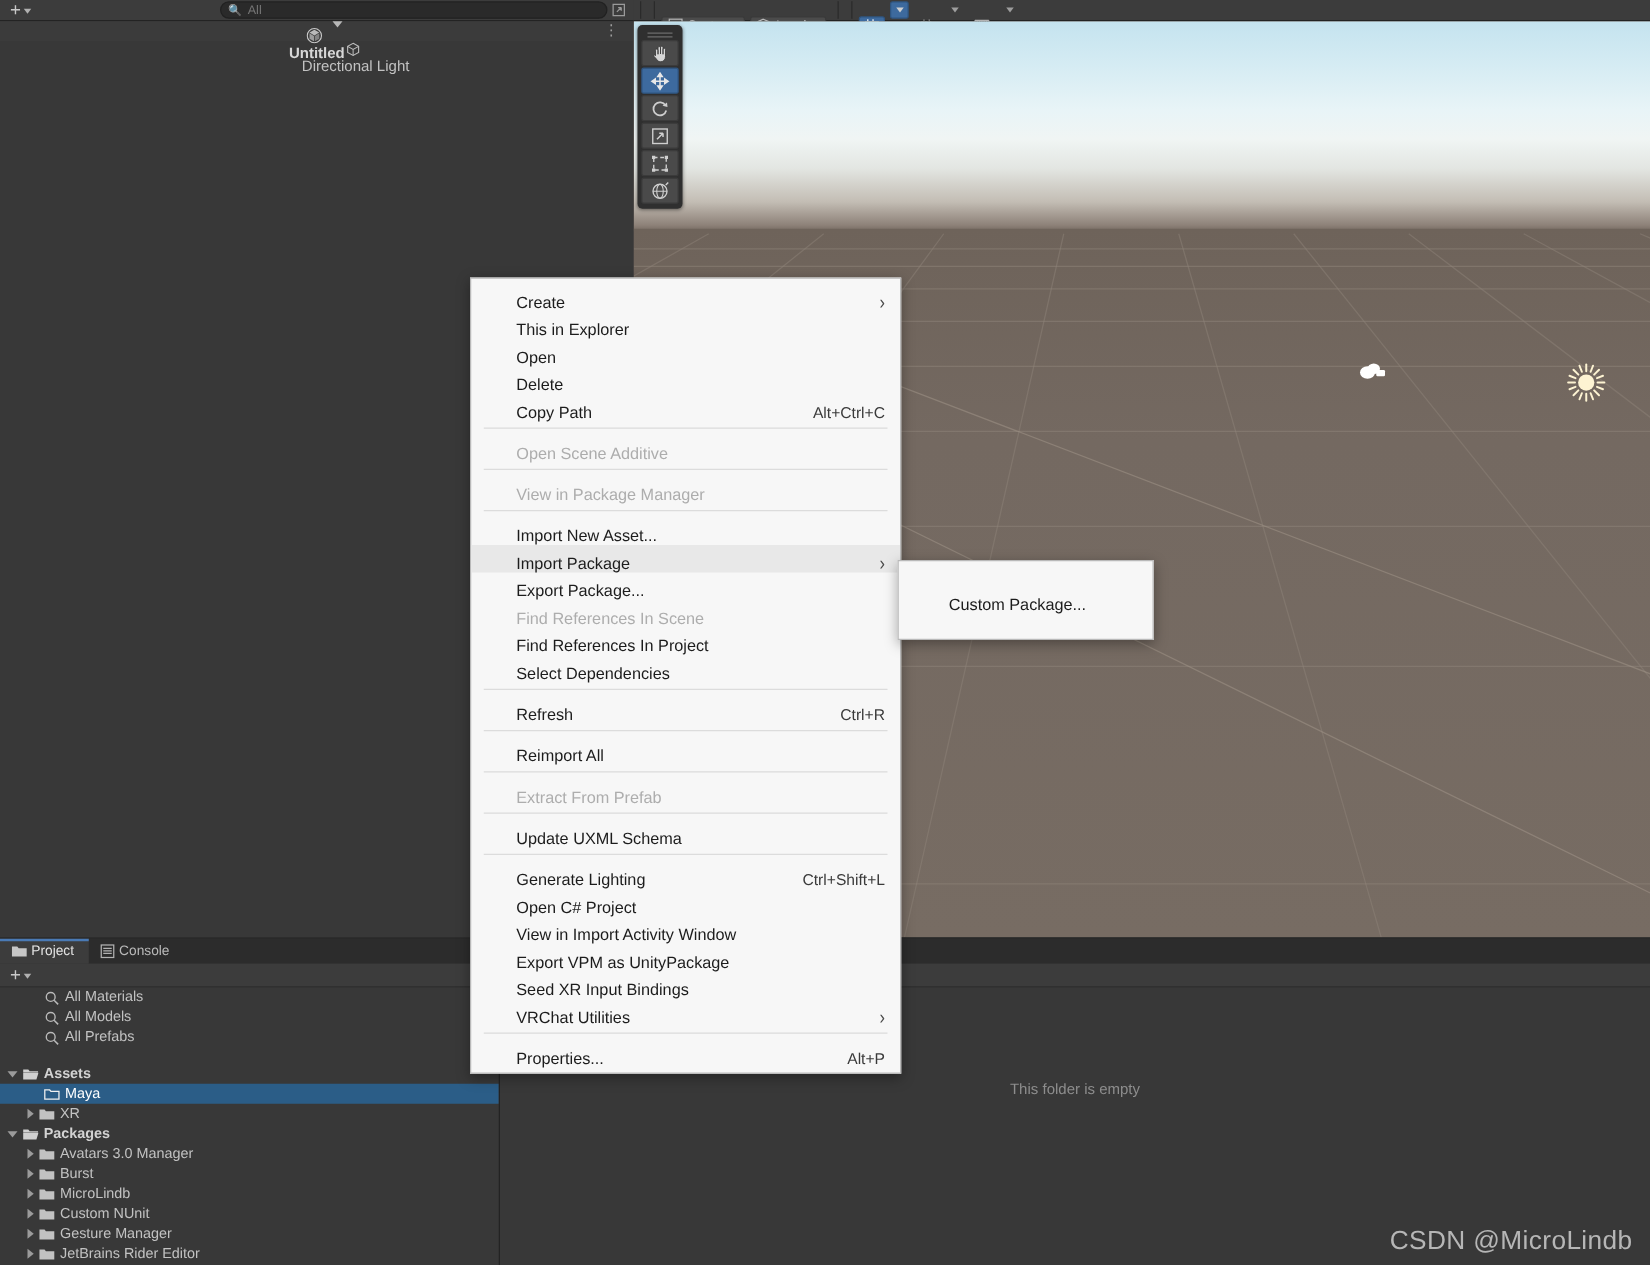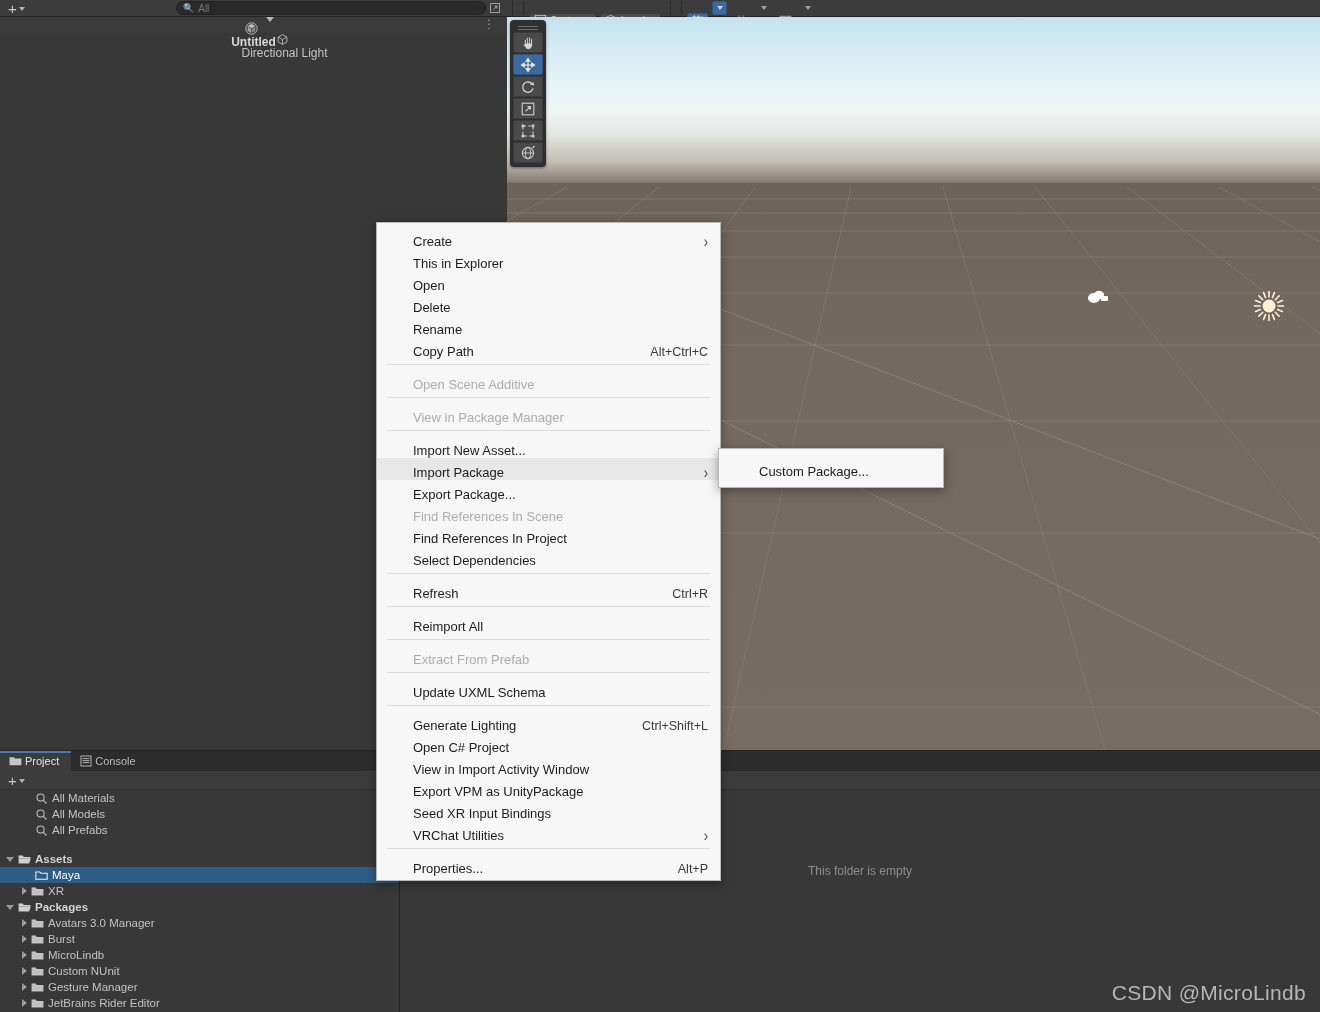--- a/index.html
+++ b/index.html
@@ -202,24 +202,24 @@
   .ctx-item.highlight { background: #e8e8e8; }
   .ctx-item.disabled { color: #adadad; }
   .ctx-shortcut { margin-left: auto; color: #3a3a3a; font-size: 12.5px; }
   .ctx-sub {
     margin-left: auto; color: #4a4a4a; font-size: 13px;
     font-weight: 300; transform: scaleY(1.25);
   }
   .ctx-sep { height: 1px; background: #dcdcdc; margin: 5px 10px; }
 
   .ctx-submenu {
-    position: absolute; left: 718px; top: 448px; width: 226px;
+    position: absolute; left: 718px; top: 448px; width: 205px;
     background: #f7f7f7; border: 1px solid #b9b9b9;
     box-shadow: 0 3px 10px rgba(0,0,0,.35);
-    padding: 8px 0; box-sizing: border-box; font-size: 13px; color: #1c1c1c;
+    padding: 20px 0; box-sizing: border-box; font-size: 13px; color: #1c1c1c;
   }
   .ctx-submenu .ctx-item { padding-left: 40px; }
 </style>
 </head>
 <body>
 
 <div id="root">
 
   <div class="hierarchy-panel">
 
@@ -595,23 +595,20 @@
       <div class="ctx-item">
         <span>This in Explorer</span>
       </div>
       <div class="ctx-item">
         <span>Open</span>
       </div>
       <div class="ctx-item">
         <span>Delete</span>
       </div>
       <div class="ctx-item">
-        <span>Rename</span>
-      </div>
-      <div class="ctx-item">
         <span>Copy Path</span>
         <span class="ctx-shortcut">Alt+Ctrl+C</span>
       </div>
       <div class="ctx-sep"></div>
       <div class="ctx-item disabled">
         <span>Open Scene Additive</span>
       </div>
       <div class="ctx-sep"></div>
       <div class="ctx-item disabled">
         <span>View in Package Manager</span>

